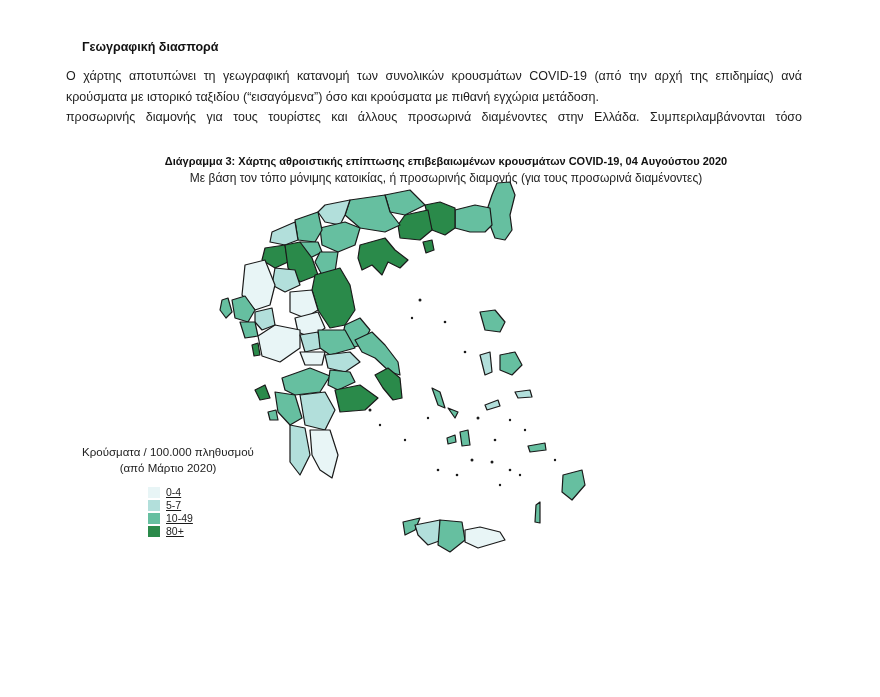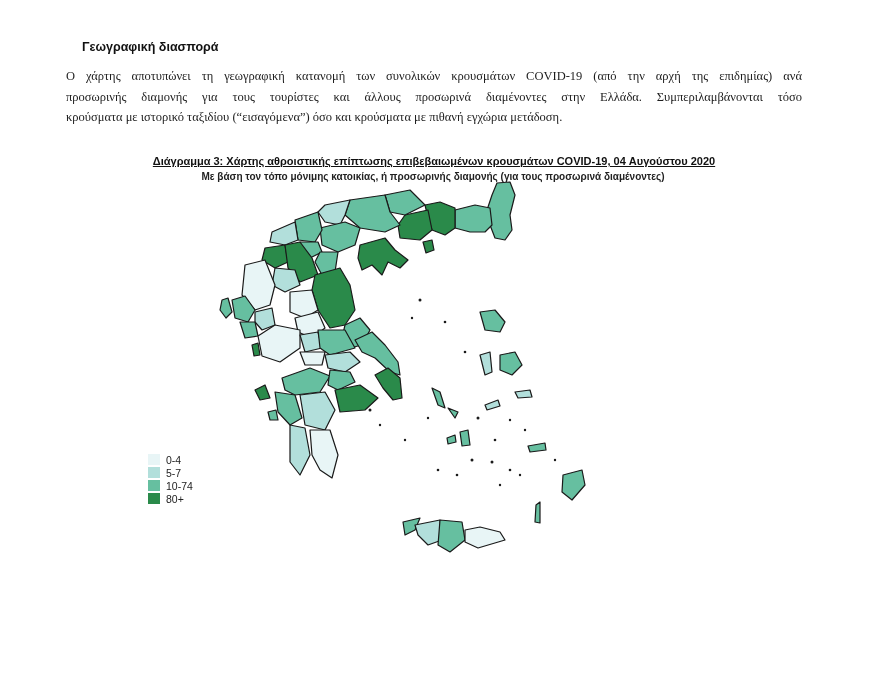--- a/index.html
+++ b/index.html
@@ -6,51 +6,51 @@
     body {
       width: 880px; height: 697px; position: relative; overflow: hidden;
       font-family: "Liberation Sans", "DejaVu Sans", sans-serif; color: #1a1a1a;
     }
     .section-title {
       position: absolute; left: 66px; top: 40px;
       font-size: 12.5px; font-weight: bold; color: #111; padding-left: 16px;
     }
     .para {
       position: absolute; left: 66px; top: 66px; width: 736px;
-      font-size: 12.5px; line-height: 20.5px; color: #1d1d1d; font-family: Liberation Serif, serif;
+      font-size: 12.5px; line-height: 20.5px; color: #1d1d1d;
     }
     .para .line { display: block; white-space: nowrap; text-align: justify; text-align-last: justify; }
     .para .line.last { text-align-last: left; }
     .fig-title {
-      position: absolute; left: 4px; width: 860px; top: 155px; text-align: center;
-      font-size: 11px; font-weight: bold; color: #111; text-decoration: underline;
+      position: absolute; left: 16px; width: 860px; top: 155px; text-align: center;
+      font-size: 11px; font-weight: bold; color: #111;
     }
     .fig-subtitle {
-      position: absolute; left: 3px; width: 860px; top: 171px; text-align: center;
-      font-size: 10px; color: #222; font-weight: bold;
+      position: absolute; left: 16px; width: 860px; top: 171px; text-align: center;
+      font-size: 12px; color: #222;
     }
     .map { position: absolute; left: 0; top: 0; }
     .legend { position: absolute; left: 78px; top: 444px; width: 180px; }
     .legend-title {
       text-align: center; font-size: 11.5px; line-height: 16px; color: #222;
     }
     .legend-items { margin-left: 70px; margin-top: 10px; }
-    .legend-item { display: flex; align-items: flex-start; height: 12px; margin-bottom: 1px; }
+    .legend-item { display: flex; align-items: flex-end; height: 12px; margin-bottom: 1px; text-decoration: underline; }
     .swatch { width: 12px; height: 11px; margin-right: 6px; }
     .legend-label { font-size: 10.5px; color: #222; }
   </style>
 </head>
 <body>
 
 <div class="section-title">Γεωγραφική διασπορά</div>
 
 <div class="para">
   <span class="line">Ο χάρτης αποτυπώνει τη γεωγραφική κατανομή των συνολικών κρουσμάτων COVID-19 (από την αρχή της επιδημίας) ανά</span>
+  <span class="line last">κρούσματα με ιστορικό ταξιδίου (“εισαγόμενα”) όσο και κρούσματα με πιθανή εγχώρια μετάδοση.</span>
   <span class="line">προσωρινής διαμονής για τους τουρίστες και άλλους προσωρινά διαμένοντες στην Ελλάδα.  Συμπεριλαμβάνονται τόσο</span>
-  <span class="line last">κρούσματα με ιστορικό ταξιδίου (“εισαγόμενα”) όσο και κρούσματα με πιθανή εγχώρια μετάδοση.</span>
 </div>
 
 <div class="fig-title">Διάγραμμα 3: Χάρτης αθροιστικής επίπτωσης επιβεβαιωμένων κρουσμάτων COVID-19, 04 Αυγούστου 2020</div>
 <div class="fig-subtitle">Με βάση τον τόπο μόνιμης κατοικίας, ή προσωρινής διαμονής (για τους προσωρινά διαμένοντες)</div>
 
 <svg class="map" width="880" height="697" viewBox="0 0 880 697">
   <g stroke="#1a1a1a" stroke-width="1.2" stroke-linejoin="round">
 
     <path d="M497,183 L510,182 L515,195 L510,215 L512,230 L505,240 L495,238 L490,225 L487,210 L492,195 Z" fill="#66bfa0"></path>
     <path d="M455,210 L475,205 L490,208 L492,225 L485,232 L470,232 L455,228 Z" fill="#66bfa0"></path>
@@ -141,31 +141,35 @@
     <circle cx="510" cy="420" r="1.2"></circle>
     <circle cx="555" cy="460" r="1.2"></circle>
     <circle cx="495" cy="440" r="1.3"></circle>
     <circle cx="405" cy="440" r="1.2"></circle>
     <circle cx="370" cy="410" r="1.5"></circle>
     <circle cx="380" cy="425" r="1.2"></circle>
   </g>
 </svg>
 
 <div class="legend">
+  <div class="legend-title">
+    <div>Κρούσματα / 100.000 πληθυσμού</div>
+    <div>(από Μάρτιο 2020)</div>
+  </div>
   <div class="legend-items">
     <div class="legend-item">
       <span class="swatch" style="background:#e8f5f6"></span>
       <span class="legend-label">0-4</span>
     </div>
     <div class="legend-item">
       <span class="swatch" style="background:#b2dfdb"></span>
       <span class="legend-label">5-7</span>
     </div>
     <div class="legend-item">
       <span class="swatch" style="background:#66bfa0"></span>
-      <span class="legend-label">10-74</span>
+      <span class="legend-label">10-49</span>
     </div>
     <div class="legend-item">
       <span class="swatch" style="background:#2a8a4a"></span>
       <span class="legend-label">80+</span>
     </div>
   </div>
 </div>
 
 </body></html>

